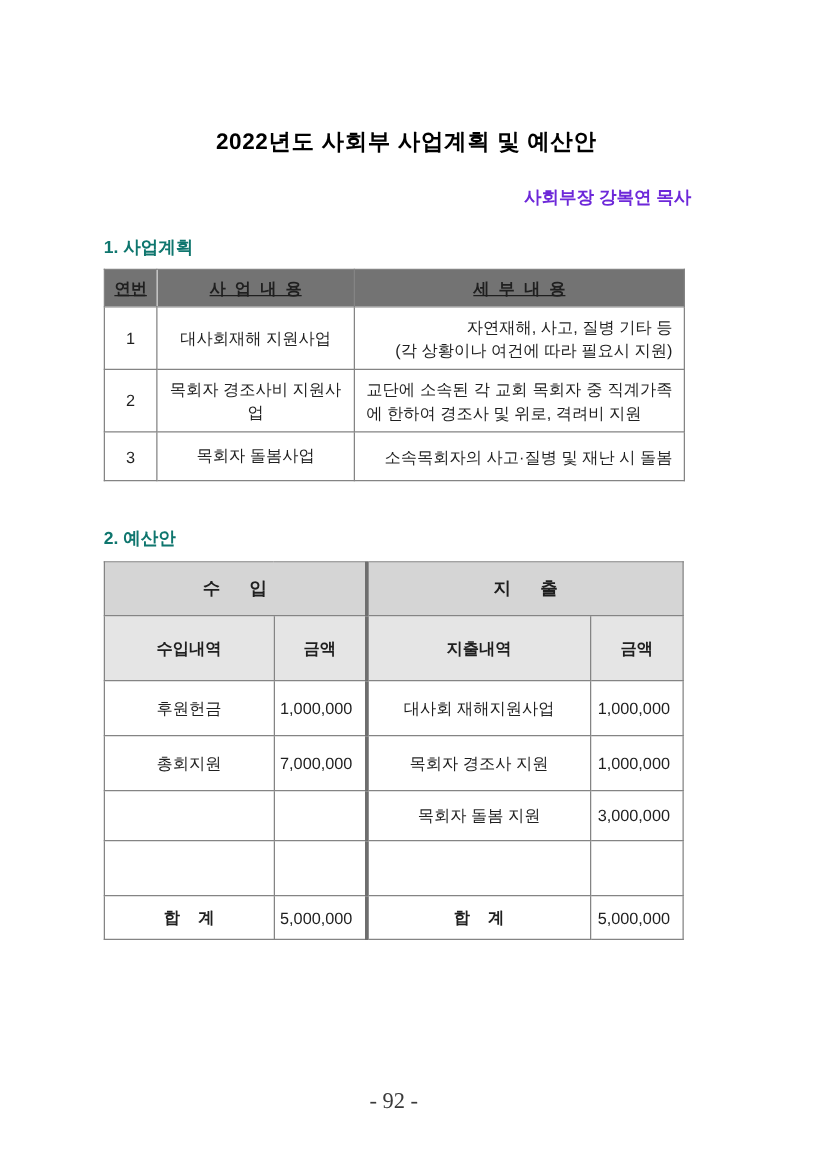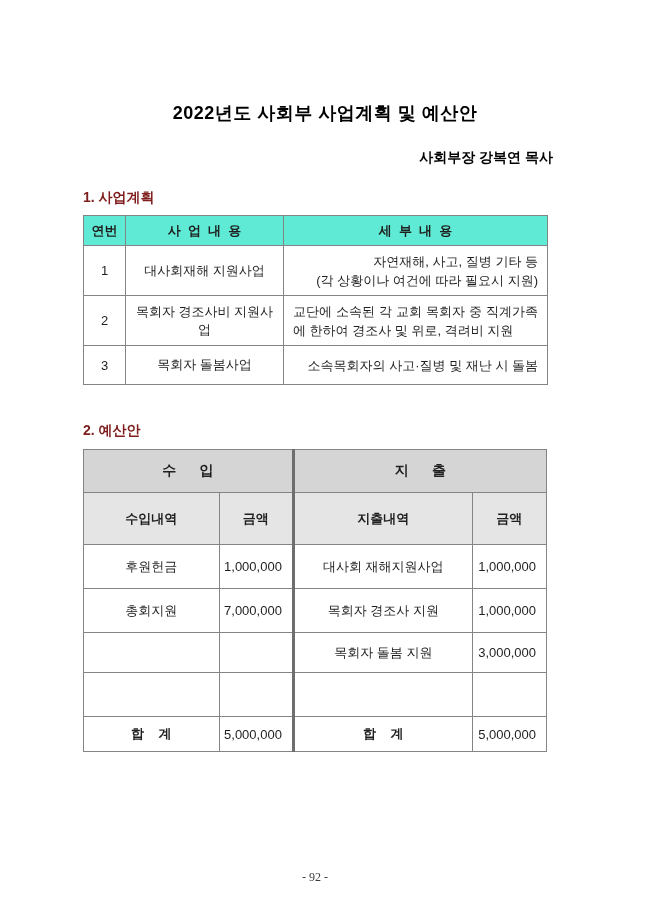--- a/index.html
+++ b/index.html
@@ -8,40 +8,40 @@
     font-family:"Liberation Sans",sans-serif;color:#1f1f1f;
   }
   .page{position:relative;width:650px;height:919px;overflow:hidden;background:#ffffff;}
   .content{padding:88px 83px 0 83px;}
 
   .doc-title{
     font-size:18px;font-weight:bold;text-align:center;color:#000;
     letter-spacing:0.5px;line-height:26px;margin:12px;
   }
   .author-line{
-    margin-top:21px;font-size:14px;font-weight:bold;color:#000000;
+    margin-top:21px;font-size:14px;font-weight:bold;color:#6d28d9;
     text-align:right;padding-right:14px;line-height:20px;
   }
   .section-heading{
-    margin-top:22px;font-size:14px;font-weight:bold;color:#7f1d1d;line-height:17px;
+    margin-top:22px;font-size:14px;font-weight:bold;color:#0f766e;line-height:17px;
   }
   .section-heading.second{margin-top:37px;}
 
   table{
     border-collapse:collapse;table-layout:fixed;width:464px;margin-top:9px;
   }
   th,td{
     border:1px solid #848484;font-size:13px;vertical-align:middle;
     padding:2px 4px;overflow:hidden;
   }
   th{font-weight:bold;text-align:center;}
   .pre{white-space:pre-wrap;}
 
   
-  .plan-table th{background:#5eead4;}
+  .plan-table th{background:#737373;text-decoration:underline;}
   .plan-table tr.hr{height:30px;}
   .plan-table tr.r1{height:50px;}
   .plan-table tr.r2{height:50px;}
   .plan-table tr.r3{height:39px;}
   .plan-table td.c{text-align:center;}
   .plan-table td.detail{text-align:right;padding:4px 9px;line-height:19px;}
   .plan-table td.detail.justify{text-align:justify;}
 
   
   .budget-table{margin-top:10px;}
@@ -53,21 +53,21 @@
   .budget-table th.h1{background:#d5d5d5;font-size:14px;}
   .budget-table th.h2{background:#e5e5e5;}
   .budget-table td{background:#ffffff;}
   .budget-table .item{text-align:center;}
   .budget-table .amt{text-align:right;padding-right:10px;}
   .budget-table .divl{border-left:3px solid #6e6e6e;}
   .budget-table .total-label{text-align:center;font-weight:bold;margin-top:34px;}
 
   .page-number{
     width:464px;margin-top:118px;text-align:center;
-    font-family:"Liberation Serif",serif;font-size:12px;color:#3a3a3a;
+    font-family:"Liberation Serif",serif;font-size:18px;color:#3a3a3a;
   }
 </style>
 </head>
 <body>
 
 <div class="page">
   <div class="content">
 
     <h1 class="doc-title">2022년도 사회부 사업계획 및 예산안</h1>
 

